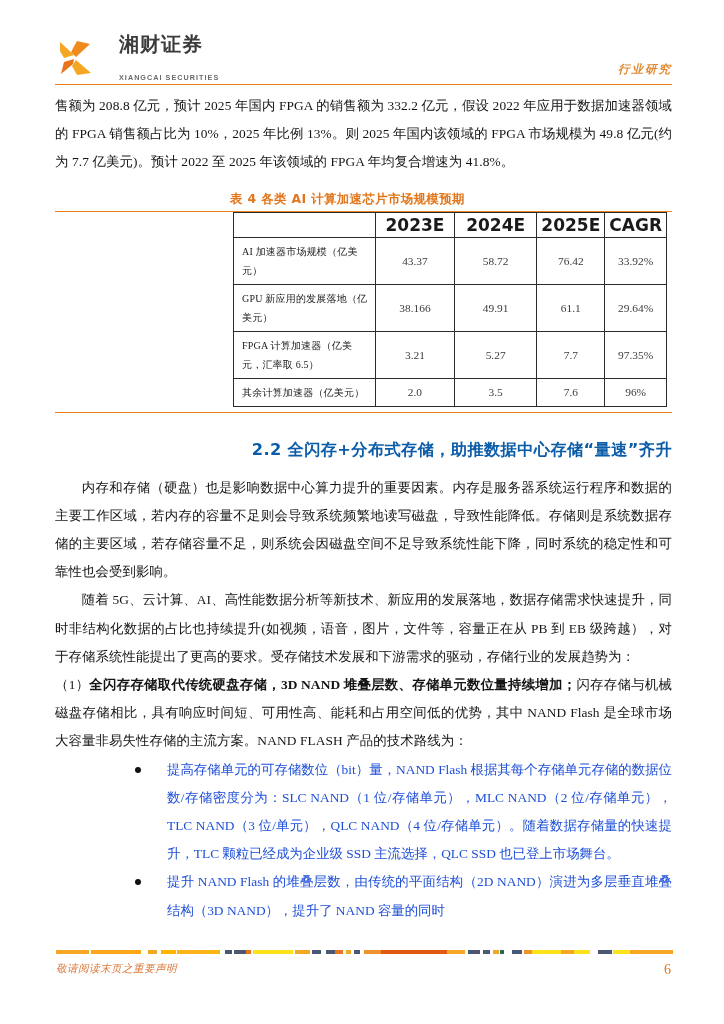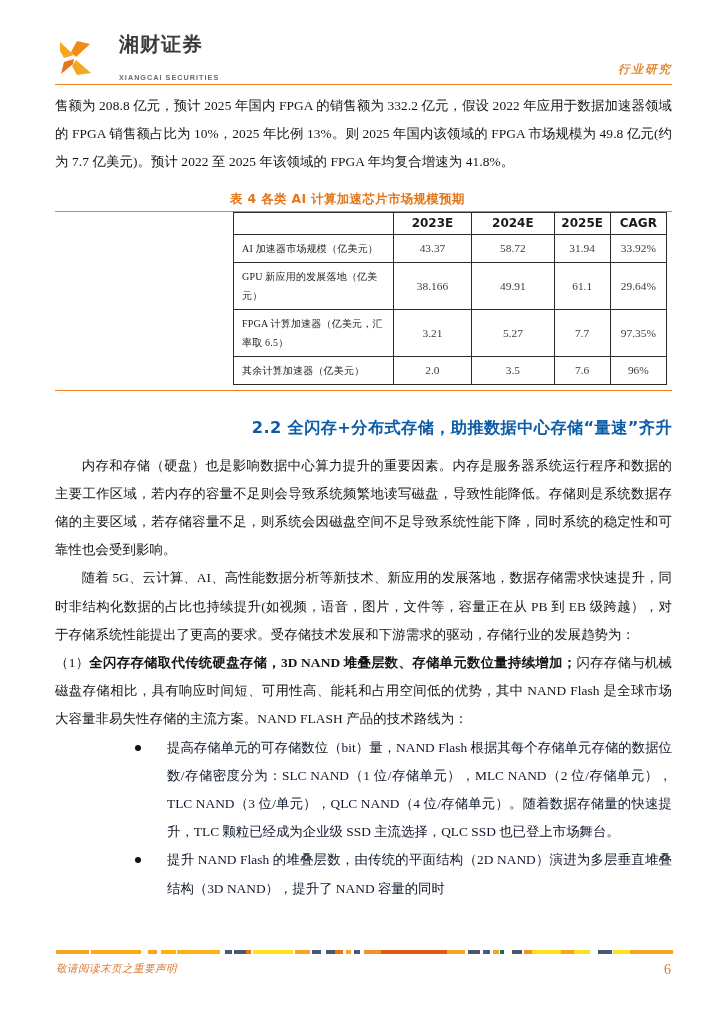--- a/index.html
+++ b/index.html
@@ -84,21 +84,21 @@
   }
   table.data th, table.data td {
     border:1px solid #2b2b2b;
     padding:3px 5px;
     vertical-align:middle;
   }
   table.data th {
     font-family:"DejaVu Sans","Liberation Sans",sans-serif;
     font-weight:700;
     text-align:center;
-    font-size:12px;
+    font-size:17px;
     height:22px;
     padding:2px 4px;
     margin-top:8px;
   }
   table.data th.blank { border-left:1px solid #2b2b2b; }
   table.data td.label {
     text-align:left;
     line-height:19px;
     padding:4px 7px 4px 8px;
     font-size:10px;
@@ -138,21 +138,21 @@
 
   
   ul.bullets { margin:0; padding:0; list-style:none; }
   ul.bullets li {
     position:relative;
     padding-left:112px;
     font-size:13.4px;
     line-height:28.2px;
     text-align:justify;
     text-justify:inter-ideograph;
-    color:#0f172a;
+    color:#1d4ed8;
   }
   ul.bullets li .dot {
     position:absolute; left:80px; top:11px;
     width:6px; height:6px; border-radius:50%;
     background:#111;
   }
 
   
   .footer { position:absolute; left:1px; bottom:0; width:724px; height:80px; }
   .footer-bar {
@@ -217,21 +217,21 @@
             <th>2024E</th>
             <th>2025E</th>
             <th>CAGR</th>
           </tr>
         </thead>
         <tbody>
           <tr>
             <td class="label">AI 加速器市场规模（亿美元）</td>
             <td class="num">43.37</td>
             <td class="num">58.72</td>
-            <td class="num">31.94</td>
+            <td class="num">76.42</td>
             <td class="num">33.92%</td>
           </tr>
           <tr>
             <td class="label">GPU 新应用的发展落地（亿美元）</td>
             <td class="num">38.166</td>
             <td class="num">49.91</td>
             <td class="num">61.1</td>
             <td class="num">29.64%</td>
           </tr>
           <tr>

